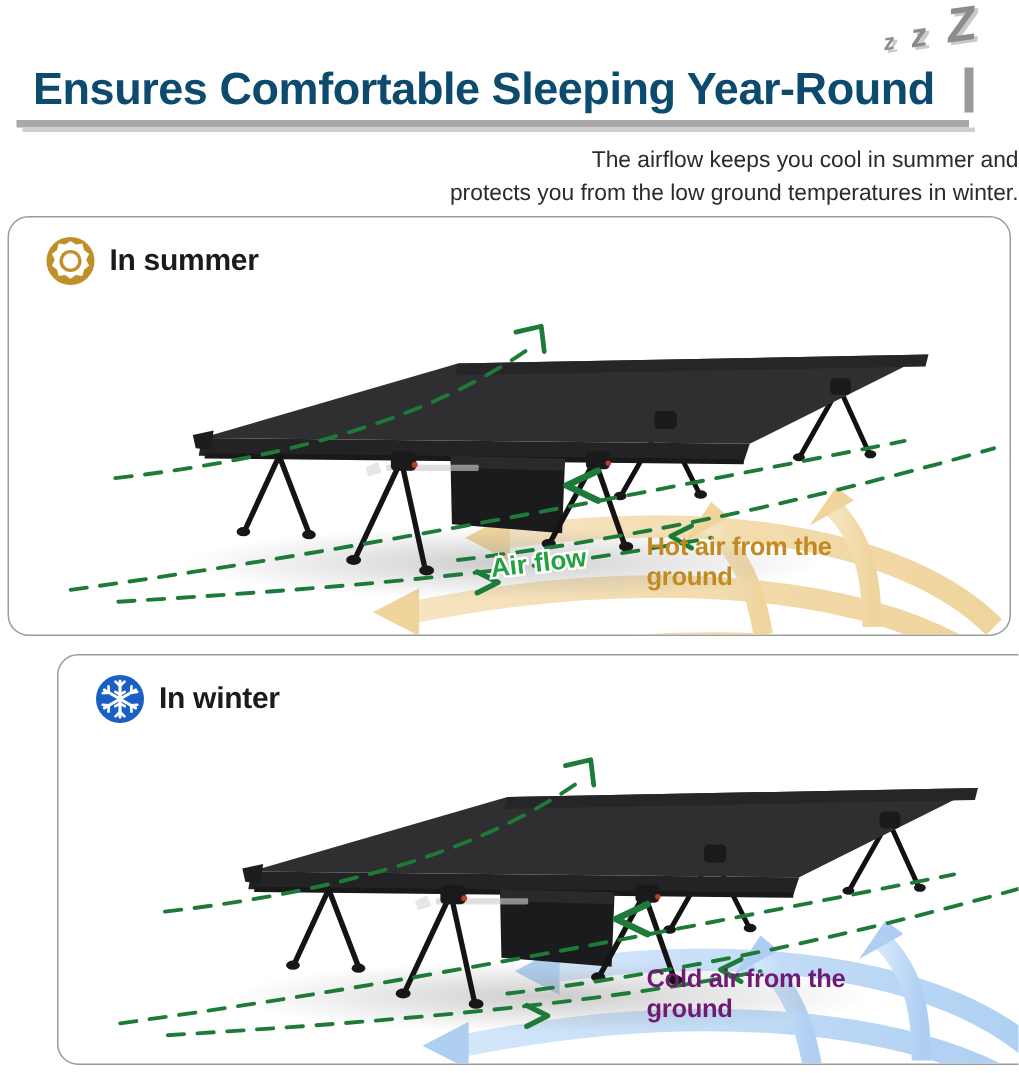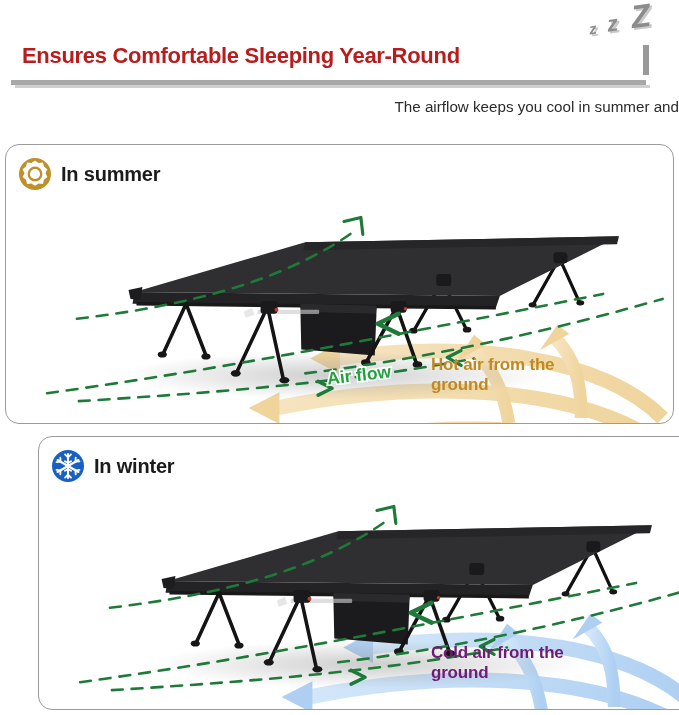--- a/index.html
+++ b/index.html
@@ -18,21 +18,21 @@
     font-family:"Liberation Sans", sans-serif;
     text-shadow:2px 2px 0 #c9c9c9;
     font-style:italic;
   }
   .zzz .z1 { left:2px;  top:18px; font-size:15px; transform:rotate(-8deg); }
   .zzz .z2 { left:20px; top:9px;  font-size:22px; transform:rotate(-8deg); }
   .zzz .z3 { left:44px; top:-4px; font-size:32px; transform:rotate(-8deg); }
 
   .title-wrap { position:absolute; left:22px; top:44px; width:640px; }
   .title {
-    font-size:22px; font-weight:700; color:#b91c1c;
+    font-size:30px; font-weight:700; color:#0c4a6e;
     letter-spacing:-0.3px; line-height:1.05; white-space:nowrap;
   }
   .title-rightbar {
     position:absolute; right:13px; top:1px; width:6px; height:30px;
     background:#9a9a9a;
   }
   .title-underline {
     position:absolute; left:11px; top:80px; width:635px; height:5px;
     background:#a8a8a8;
   }
@@ -48,21 +48,21 @@
 
   
   .panel {
     position:absolute; left:5px; width:669px;
     border:1.4px solid #9b9b9b; border-radius:14px;
     background:#fff; overflow:hidden;
   }
   .panel-summer { top:144px; height:280px; }
   .panel-winter { top:436px; height:274px;margin-left:33px; }
 
-  .panel-head { position:absolute; left:12px; top:12px; display:flex; align-items:center; gap:9px; }
+  .panel-head { position:absolute; left:24px; top:12px; display:flex; align-items:center; gap:9px; }
   .panel-label { font-size:20px; font-weight:600; color:#1b1b1b; letter-spacing:-0.2px; }
 
   .badge { width:34px; height:34px; flex:0 0 34px; }
 
   .scene { position:absolute; left:0; top:0; width:100%; height:100%; }
 
   .ground-label {
     position:absolute; font-size:17px; font-weight:700; line-height:1.16;
     letter-spacing:-0.2px; width:225px;
   }
@@ -88,20 +88,21 @@
   </div>
 
   <div class="title-wrap">
     <div class="title">Ensures Comfortable Sleeping Year-Round</div>
     <div class="title-rightbar"></div>
   </div>
   <div class="title-underline"></div>
 
   <div class="subtitle">
     <div>The airflow keeps you cool in summer and</div>
+    <div>protects you from the low ground temperatures in winter.</div>
   </div>
 
   <div class="panel panel-summer">
 
     <svg class="scene" viewBox="0 0 669 280">
       <defs>
         <linearGradient id="hotArrow" x1="0" y1="0" x2="1" y2="0">
           <stop offset="0%" stop-color="#f6e4c0"></stop>
             <stop offset="100%" stop-color="#efd49c"></stop>
         </linearGradient>

